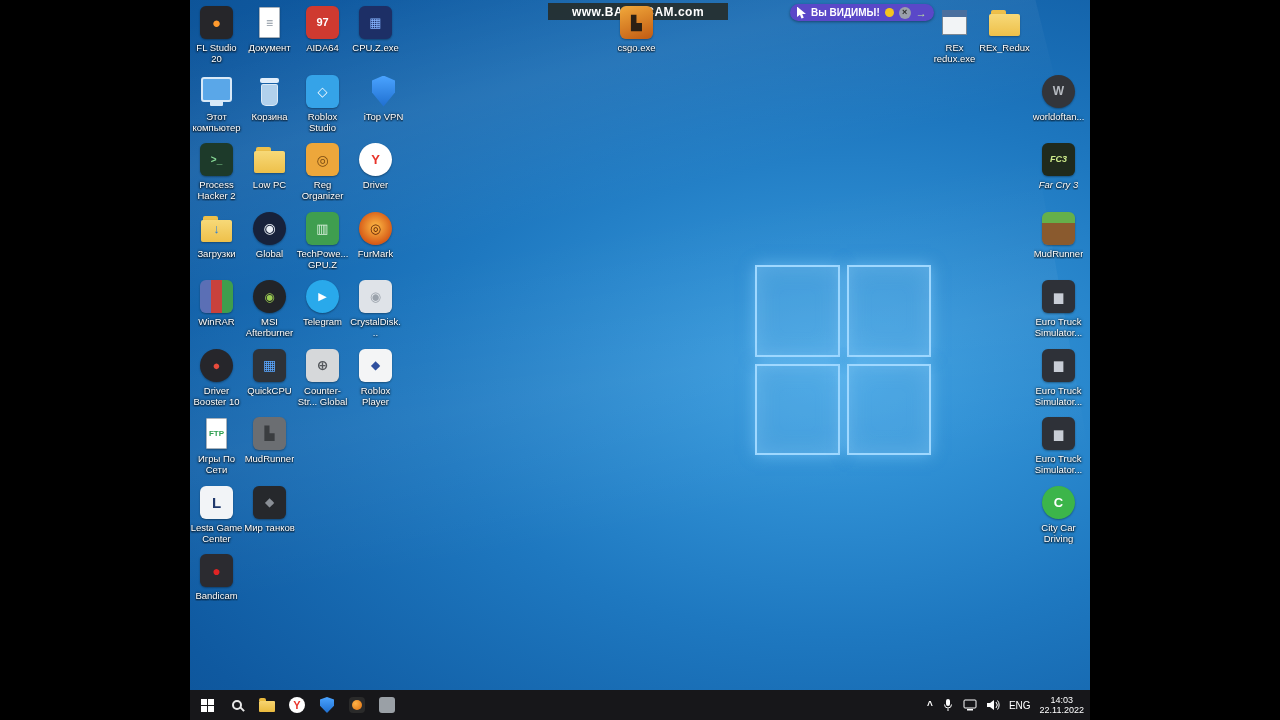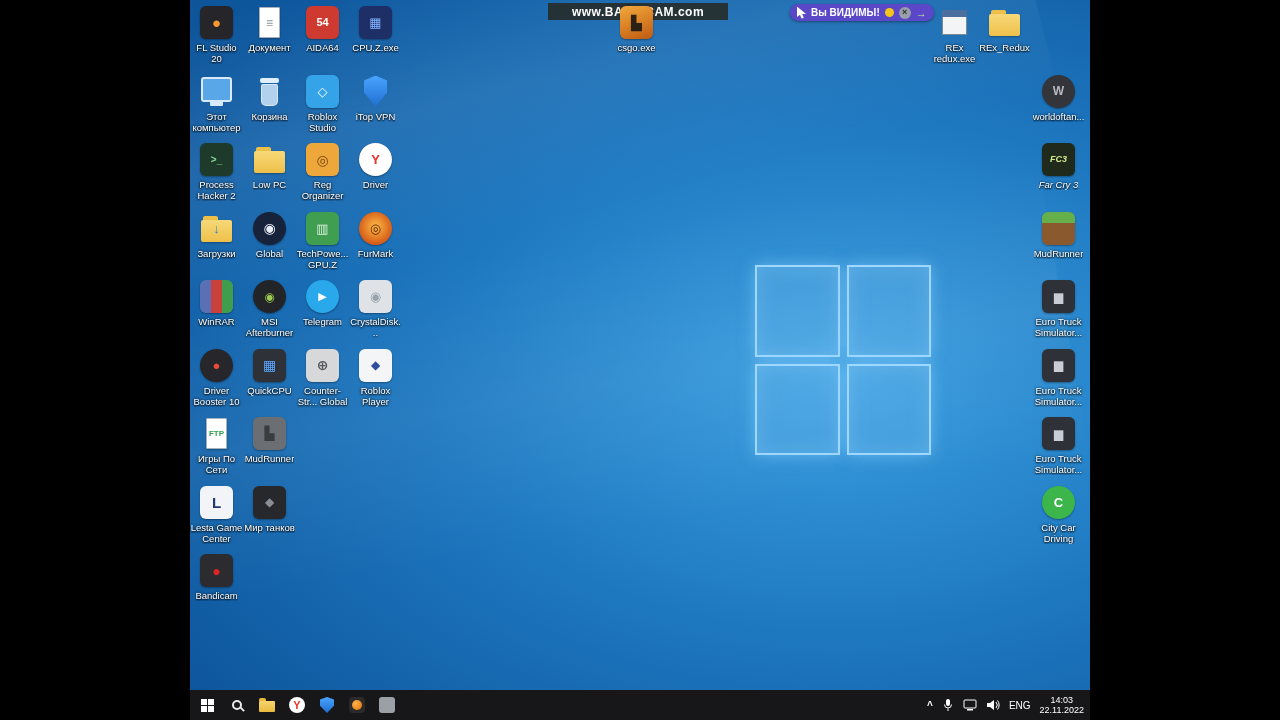--- a/index.html
+++ b/index.html
@@ -197,21 +197,21 @@
           <div class="ilabel">MudRunner</div>
         </div>
         <div class="icon-cell" style="grid-area: 8 / 2;">
           <div class="ishape square" style="--bg: #26282c; --fg: #8a8f96;">
             <span class="glyph" style="font-size: 12px;">◆</span>
           </div>
           <div class="ilabel">Мир танков</div>
         </div>
         <div class="icon-cell" style="grid-area: 1 / 3;">
           <div class="ishape square" style="--bg: #cf3a30; --fg: #ffffff;">
-            <span class="glyph" style="font-size: 11px;">54</span>
+            <span class="glyph" style="font-size: 11px;">97</span>
           </div>
           <div class="ilabel">AIDA64</div>
         </div>
         <div class="icon-cell" style="grid-area: 2 / 3;">
           <div class="ishape square" style="--bg: #35a3e8; --fg: #ffffff;">
             <span class="glyph" style="font-size: 13px;">◇</span>
           </div>
           <div class="ilabel">Roblox Studio</div>
         </div>
         <div class="icon-cell" style="grid-area: 3 / 3;">
@@ -237,21 +237,21 @@
             <span class="glyph" style="font-size: 14px;">⊕</span>
           </div>
           <div class="ilabel">Counter-Str... Global Offe...</div>
         </div>
         <div class="icon-cell" style="grid-area: 1 / 4;">
           <div class="ishape square" style="--bg: #1d2f66; --fg: #86b4ff;">
             <span class="glyph" style="font-size: 13px;">▦</span>
           </div>
           <div class="ilabel">CPU.Z.exe</div>
         </div>
-        <div class="icon-cell" style="grid-area: 2 / 4;">
+        <div class="icon-cell" style="grid-area: 2 / 4; margin-left: 8px;">
           <div class="ishape shield" style="--bg: linear-gradient(#4aa3ff,#1f6fd0);"></div>
           <div class="ilabel">iTop VPN</div>
         </div>
         <div class="icon-cell" style="grid-area: 3 / 4;">
           <div class="ishape circle" style="--bg: #ffffff; --fg: #e8332a;">
             <span class="glyph" style="font-size: 13px;">Y</span>
           </div>
           <div class="ilabel">Driver</div>
         </div>
         <div class="icon-cell" style="grid-area: 4 / 4;">

